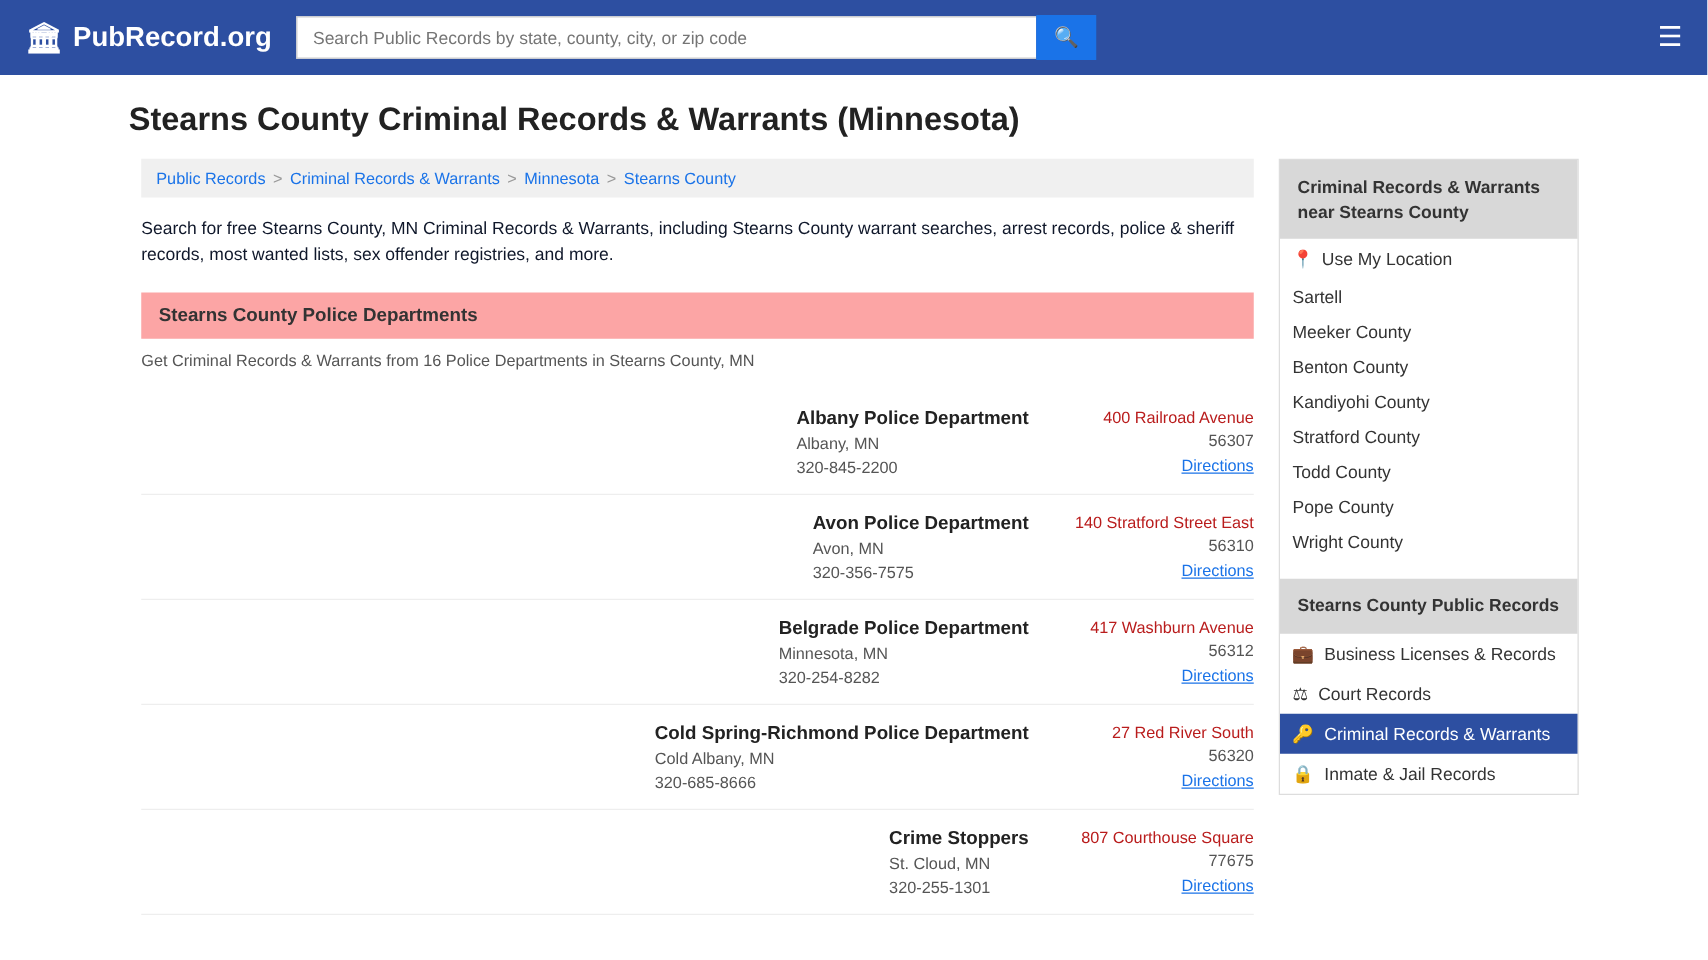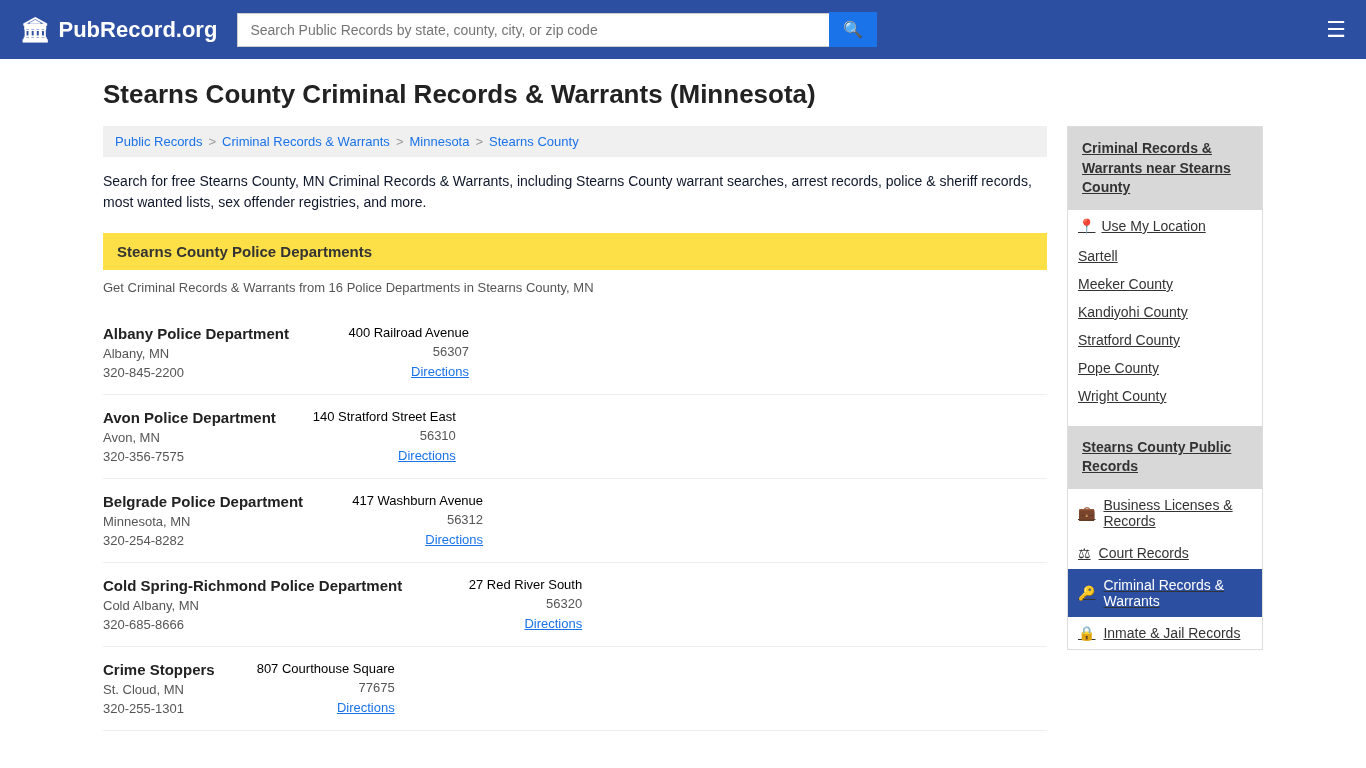--- a/index.html
+++ b/index.html
@@ -65,28 +65,28 @@
     }
     .page-title {
       font-size: 26px;
       font-weight: bold;
       margin-bottom: 16px;
       color: #222;
     }
     .content-layout {
       display: flex;
       gap: 20px;
+      margin-left: 10px;
     }
     .main-content {
       flex: 1;
     }
     .sidebar {
-      width: 196px;
+      width: 240px;
       flex-shrink: 0;
-      text-decoration: underline;
     }
 
     
     .breadcrumb {
       display: flex;
       align-items: center;
       gap: 6px;
       background: #f0f0f0;
       padding: 8px 12px;
       font-size: 13px;
@@ -102,40 +102,40 @@
     
     .description {
       font-size: 14px;
       color: #0f172a;
       margin-bottom: 20px;
       line-height: 1.5;
     }
 
     
     .section-header {
-      background: #fde047;
+      background: #fca5a5;
       padding: 10px 14px;
       font-weight: bold;
       font-size: 15px;
       margin-bottom: 10px;
     }
     .section-subtitle {
       font-size: 13px;
       color: #555;
       margin-bottom: 16px;
     }
 
     
     .department-list {
       display: flex;
       flex-direction: column;
     }
     .department-item {
       display: flex;
-      justify-content: flex-start;
+      justify-content: flex-end;
       padding: 14px 0;
       border-bottom: 1px solid #eee;
     }
     .dept-left {}
     .dept-name {
       font-weight: bold;
       font-size: 15px;
       color: #222;
       margin-bottom: 4px;
     }
@@ -146,21 +146,21 @@
     }
     .dept-phone {
       color: #555;
       font-size: 13px;
     }
     .dept-right {
       text-align: right;
       min-width: 180px;
     }
     .dept-address {
-      color: #000000;
+      color: #b91c1c;
       font-size: 13px;
       margin-bottom: 4px;
     }
     .dept-zip {
       color: #555;
       font-size: 13px;
       margin-bottom: 4px;
     }
     .dept-directions a {
       color: #1a73e8;
@@ -338,22 +338,24 @@
     <aside class="sidebar">
       <div class="sidebar-container">
         <div class="sidebar-header">Criminal Records &amp; Warrants near Stearns County</div>
         <div class="sidebar-location">
           <span class="loc-icon">📍</span>
           <span>Use My Location</span>
         </div>
         <ul class="sidebar-list" id="nearby-list">
         <li><a href="#">Sartell</a></li>
             <li><a href="#">Meeker County</a></li>
+            <li><a href="#">Benton County</a></li>
             <li><a href="#">Kandiyohi County</a></li>
             <li><a href="#">Stratford County</a></li>
+            <li><a href="#">Todd County</a></li>
             <li><a href="#">Pope County</a></li>
             <li><a href="#">Wright County</a></li>
           </ul>
 
         <div class="sidebar-header">Stearns County Public Records</div>
         <ul class="pub-records-list" id="pub-records-list">
         <li>
     <span class="rec-icon">💼</span>
     <a href="#">Business Licenses &amp; Records</a>
   </li>

